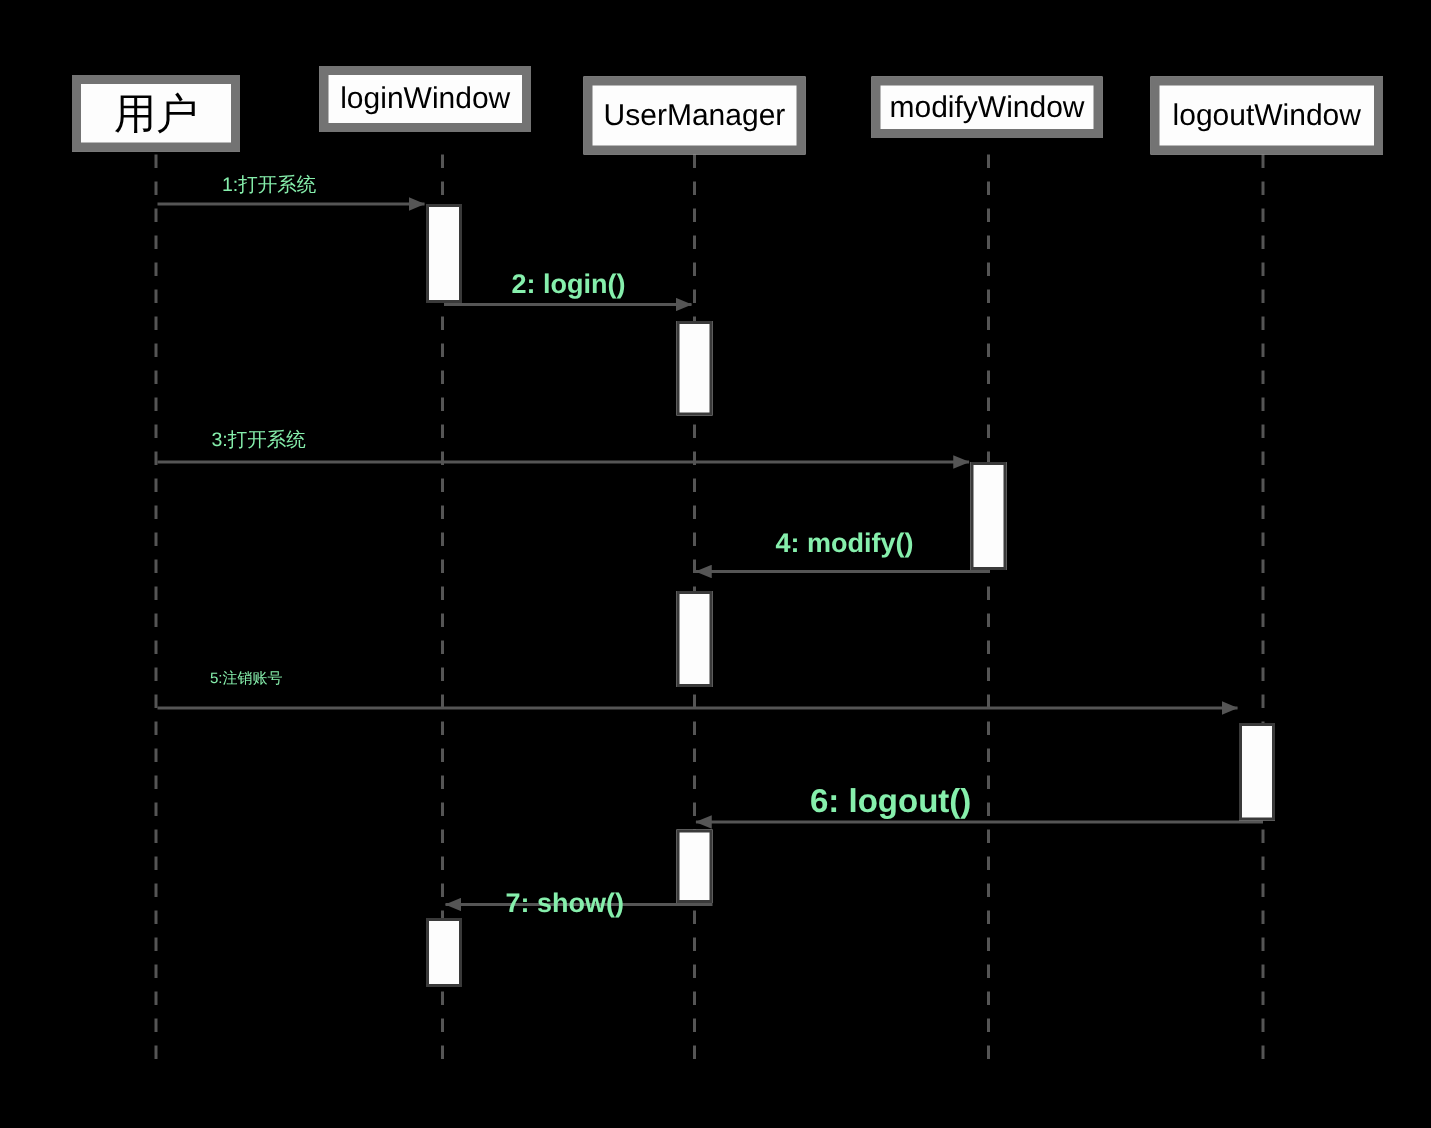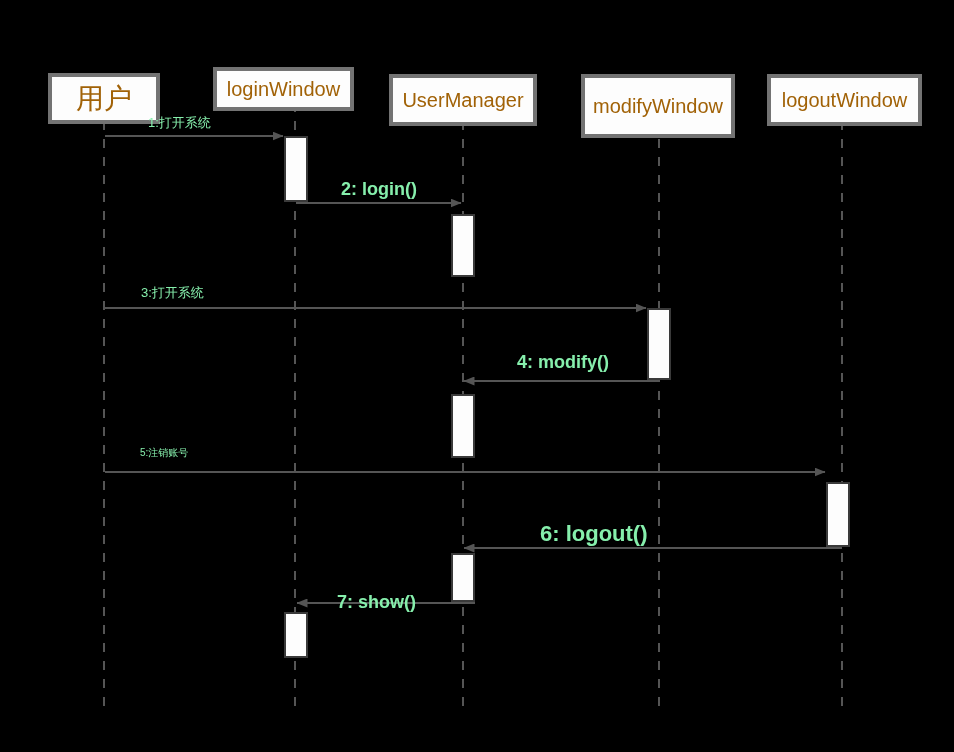--- a/index.html
+++ b/index.html
@@ -23,28 +23,27 @@
     position: absolute;
     left: 0;
     top: 0;
     width: 954px;
     height: 752px;
     overflow: visible;
   }
   .lifeline-box {
     position: absolute;
     background: #fdfdfd;
-    border: 4px solid #737373;
+    border: 6px solid #737373;
     box-sizing: border-box;
     display: flex;
     align-items: center;
     justify-content: center;
-    color: #a16207;
+    color: #000000;
     white-space: nowrap;
-    margin-top: 23px;
   }
   .lifeline-label {
     display: block;
     line-height: 1;
   }
   .activation {
     position: absolute;
     background: #fdfdfd;
     border: 2px solid #3a3a3a;
     box-sizing: border-box;
@@ -94,21 +93,21 @@
   <div id="participants-layer">
       <div class="lifeline-box" style="left: 48px; top: 50px; width: 112px; height: 51px; font-size: 28px;">
         <span class="lifeline-label">用户</span>
       </div>
       <div class="lifeline-box" style="left: 213px; top: 44px; width: 141px; height: 44px; font-size: 20px;">
         <span class="lifeline-label">loginWindow</span>
       </div>
       <div class="lifeline-box" style="left: 389px; top: 51px; width: 148px; height: 52px; font-size: 20px;">
         <span class="lifeline-label">UserManager</span>
       </div>
-      <div class="lifeline-box" style="left: 581px; top: 51px; width: 154px; height: 64px; font-size: 20px;">
+      <div class="lifeline-box" style="left: 581px; top: 51px; width: 154px; height: 41px; font-size: 20px;">
         <span class="lifeline-label">modifyWindow</span>
       </div>
       <div class="lifeline-box" style="left: 767px; top: 51px; width: 155px; height: 52px; font-size: 20px;">
         <span class="lifeline-label">logoutWindow</span>
       </div>
     </div>
 
   <div id="activations-layer">
       <div class="activation" style="left: 284px; top: 136px; width: 24px; height: 66px;"></div>
       <div class="activation" style="left: 451px; top: 214px; width: 24px; height: 63px;"></div>

